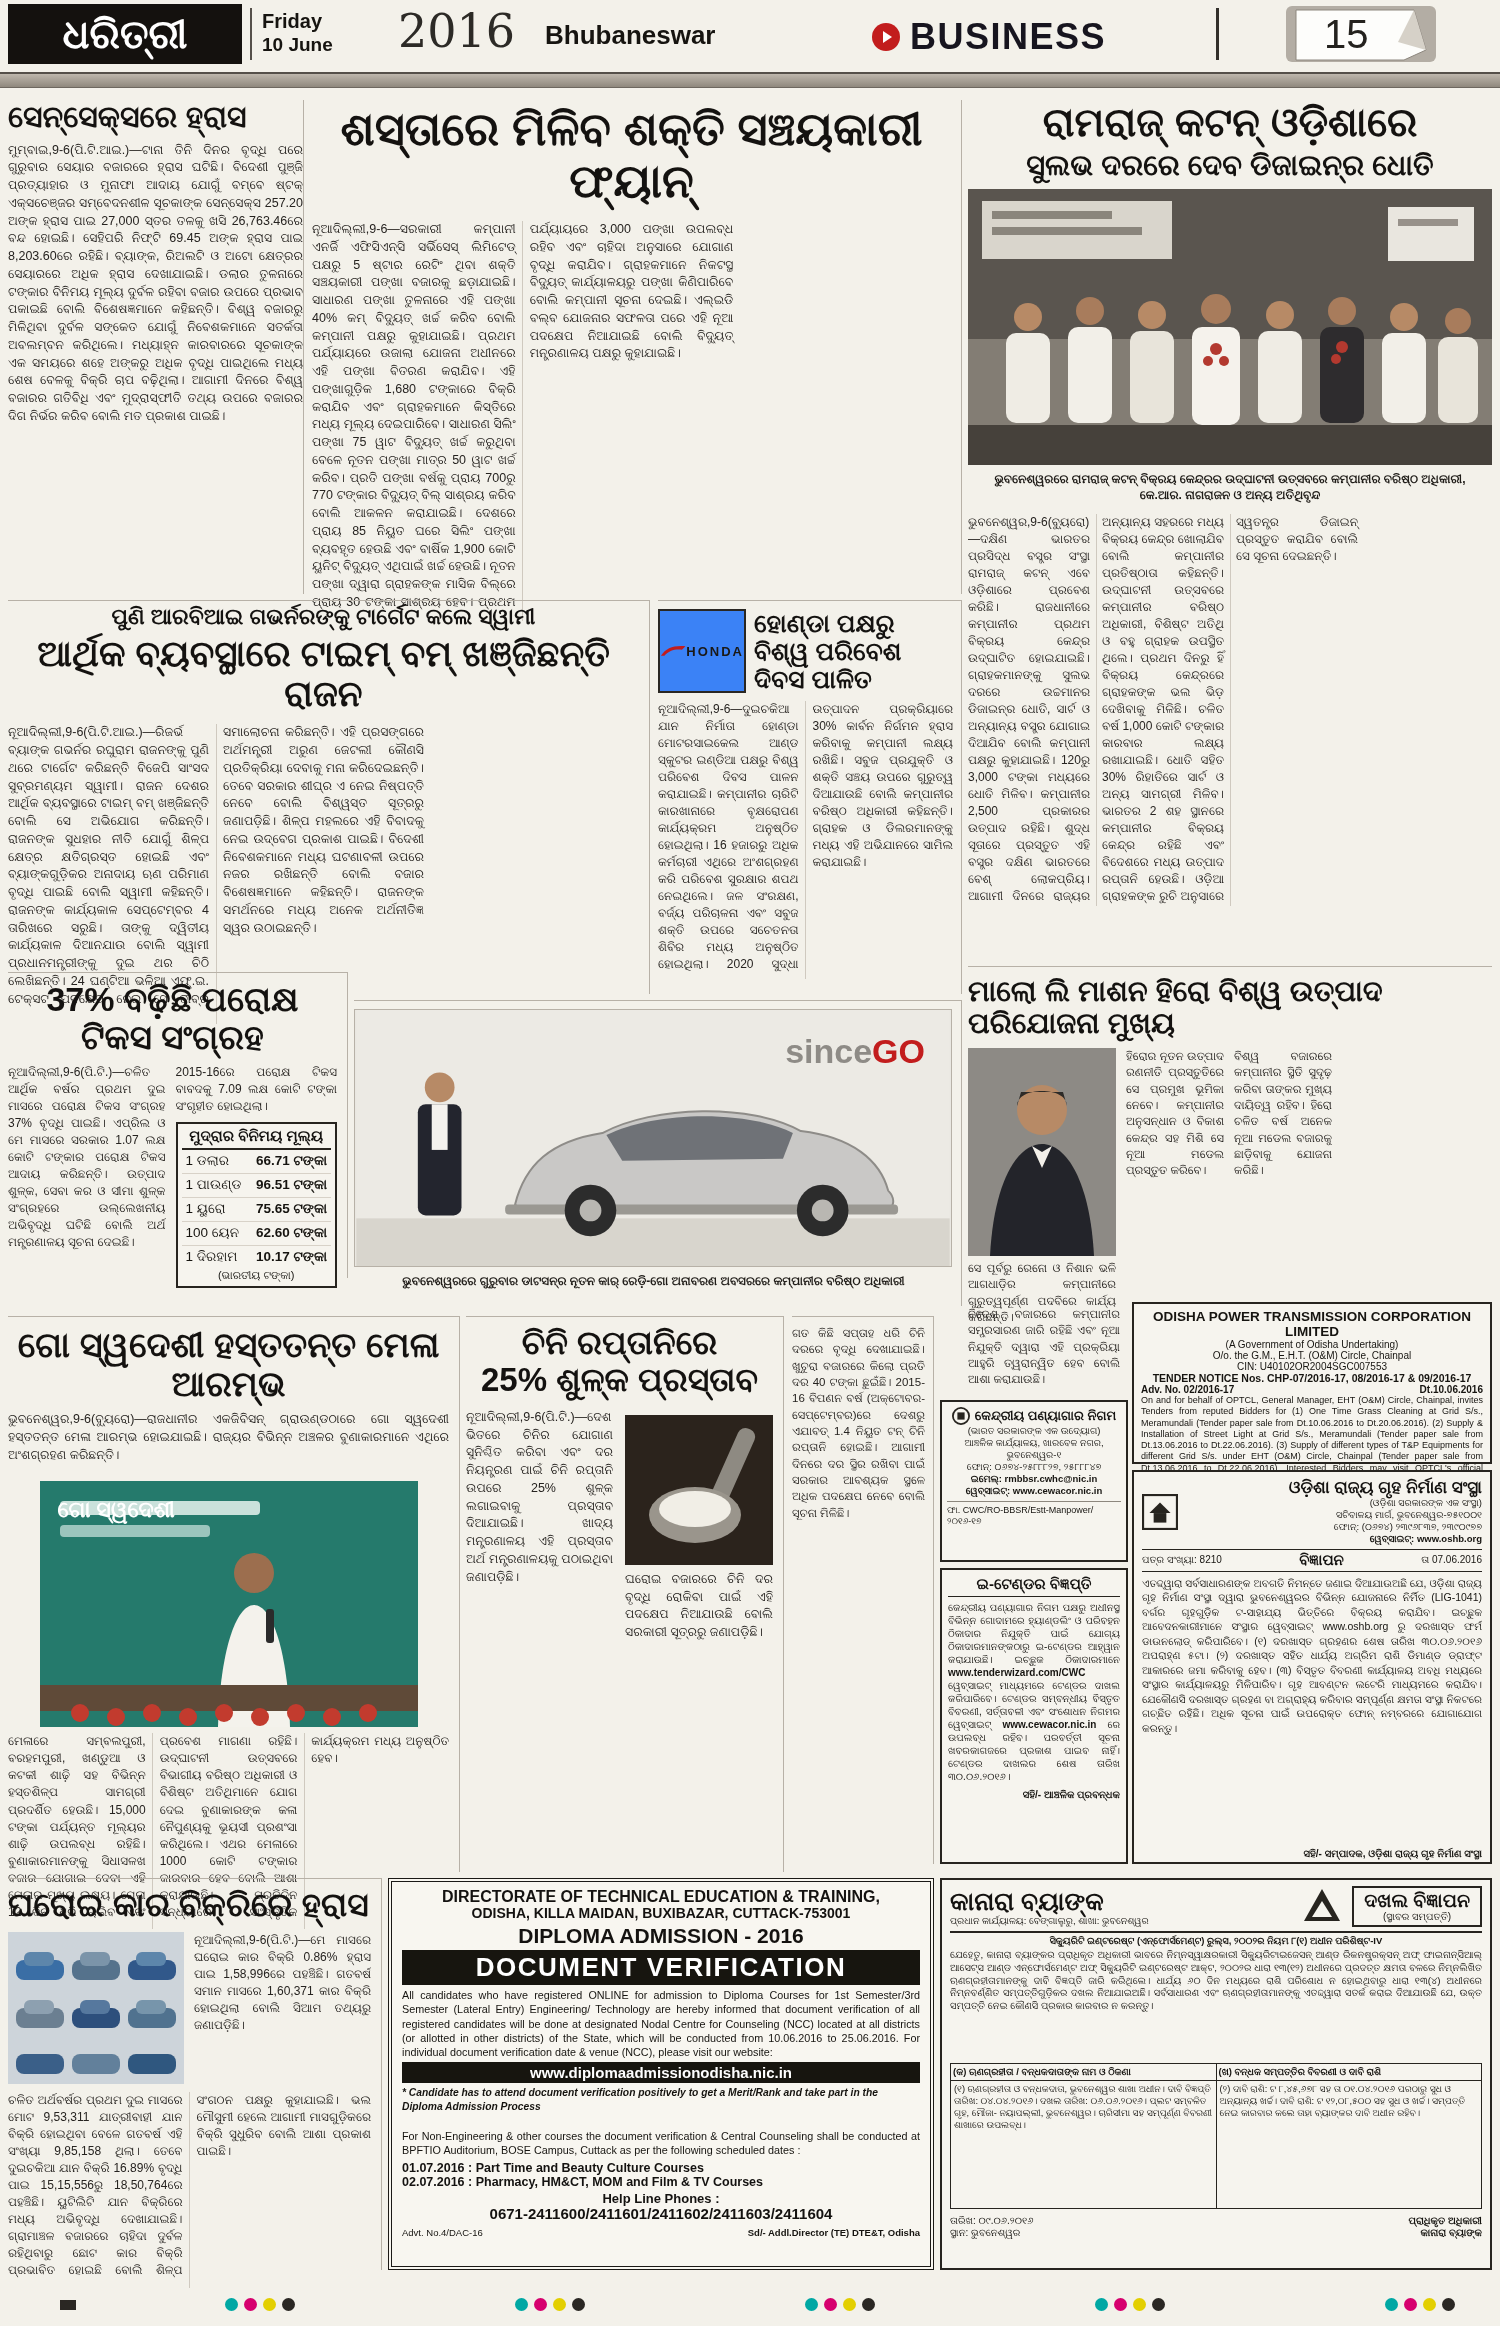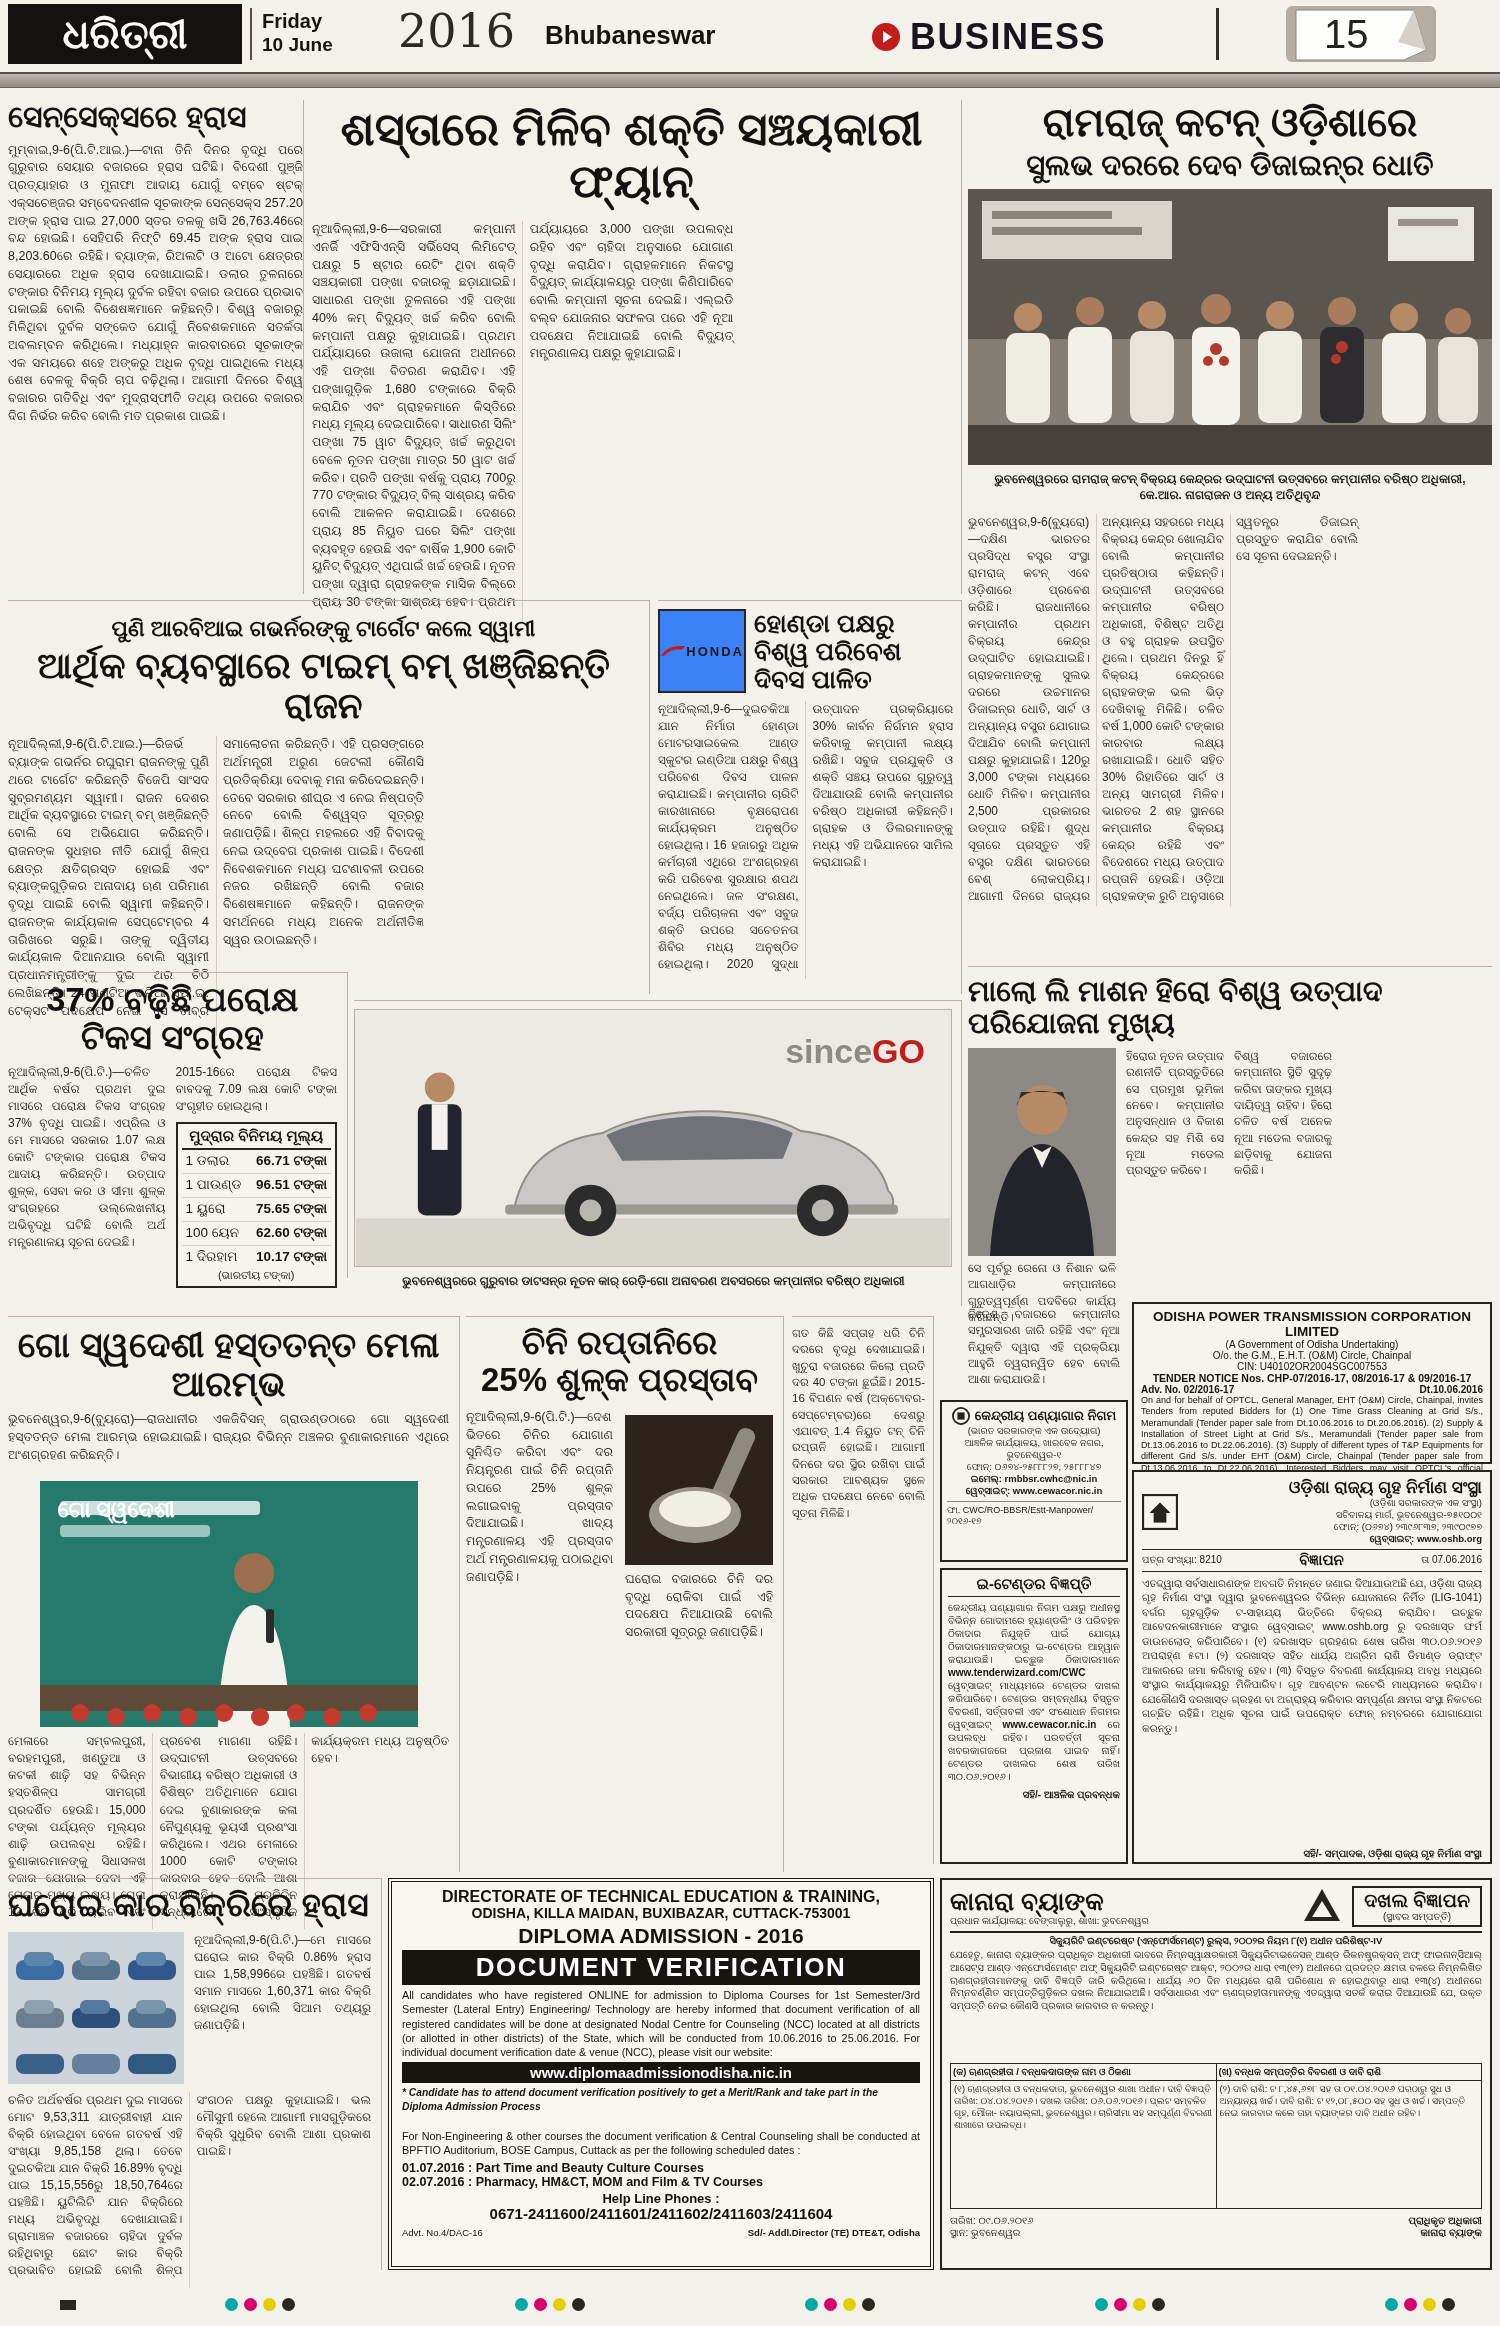--- a/index.html
+++ b/index.html
@@ -111,21 +111,21 @@
           <circle cx="374" cy="158" r="6"></circle>
             <circle cx="368" cy="170" r="5"></circle>
         </g>
         <rect y="236" width="524" height="40" fill="#46413b"></rect>
       </svg>
     </div>
     <div class="caption ctr" style="margin:6px 4px 10px">ଭୁବନେଶ୍ୱରରେ ରାମରାଜ୍ କଟନ୍ ବିକ୍ରୟ କେନ୍ଦ୍ରର ଉଦ୍‌ଘାଟନୀ ଉତ୍ସବରେ କମ୍ପାନୀର ବରିଷ୍ଠ ଅଧିକାରୀ, କେ.ଆର. ନାଗରାଜନ ଓ ଅନ୍ୟ ଅତିଥିବୃନ୍ଦ</div>
     <div class="body-txt cols4" style="height:392px;font-size:12px">ଭୁବନେଶ୍ୱର,9-6(ବ୍ୟୁରୋ)—ଦକ୍ଷିଣ ଭାରତର ପ୍ରସିଦ୍ଧ ବସ୍ତ୍ର ସଂସ୍ଥା ରାମରାଜ୍ କଟନ୍ ଏବେ ଓଡ଼ିଶାରେ ପ୍ରବେଶ କରିଛି। ରାଜଧାନୀରେ କମ୍ପାନୀର ପ୍ରଥମ ବିକ୍ରୟ କେନ୍ଦ୍ର ଉଦ୍‌ଘାଟିତ ହୋଇଯାଇଛି। ଗ୍ରାହକମାନଙ୍କୁ ସୁଲଭ ଦରରେ ଉଚ୍ଚମାନର ଡିଜାଇନ୍ର ଧୋତି, ସାର୍ଟ ଓ ଅନ୍ୟାନ୍ୟ ବସ୍ତ୍ର ଯୋଗାଇ ଦିଆଯିବ ବୋଲି କମ୍ପାନୀ ପକ୍ଷରୁ କୁହାଯାଇଛି। 120ରୁ 3,000 ଟଙ୍କା ମଧ୍ୟରେ ଧୋତି ମିଳିବ। କମ୍ପାନୀର 2,500 ପ୍ରକାରର ଉତ୍ପାଦ ରହିଛି। ଶୁଦ୍ଧ ସୂତାରେ ପ୍ରସ୍ତୁତ ଏହି ବସ୍ତ୍ର ଦକ୍ଷିଣ ଭାରତରେ ବେଶ୍ ଲୋକପ୍ରିୟ। ଆଗାମୀ ଦିନରେ ରାଜ୍ୟର ଅନ୍ୟାନ୍ୟ ସହରରେ ମଧ୍ୟ ବିକ୍ରୟ କେନ୍ଦ୍ର ଖୋଲାଯିବ ବୋଲି କମ୍ପାନୀର ପ୍ରତିଷ୍ଠାତା କହିଛନ୍ତି। ଉଦ୍‌ଘାଟନୀ ଉତ୍ସବରେ କମ୍ପାନୀର ବରିଷ୍ଠ ଅଧିକାରୀ, ବିଶିଷ୍ଟ ଅତିଥି ଓ ବହୁ ଗ୍ରାହକ ଉପସ୍ଥିତ ଥିଲେ। ପ୍ରଥମ ଦିନରୁ ହିଁ ବିକ୍ରୟ କେନ୍ଦ୍ରରେ ଗ୍ରାହକଙ୍କ ଭଲ ଭିଡ଼ ଦେଖିବାକୁ ମିଳିଛି। ଚଳିତ ବର୍ଷ 1,000 କୋଟି ଟଙ୍କାର କାରବାର ଲକ୍ଷ୍ୟ ରଖାଯାଇଛି। ଧୋତି ସହିତ 30% ରିହାତିରେ ସାର୍ଟ ଓ ଅନ୍ୟ ସାମଗ୍ରୀ ମିଳିବ। ଭାରତର 2 ଶହ ସ୍ଥାନରେ କମ୍ପାନୀର ବିକ୍ରୟ କେନ୍ଦ୍ର ରହିଛି ଏବଂ ବିଦେଶରେ ମଧ୍ୟ ଉତ୍ପାଦ ରପ୍ତାନି ହେଉଛି। ଓଡ଼ିଆ ଗ୍ରାହକଙ୍କ ରୁଚି ଅନୁସାରେ ସ୍ୱତନ୍ତ୍ର ଡିଜାଇନ୍ ପ୍ରସ୍ତୁତ କରାଯିବ ବୋଲି ସେ ସୂଚନା ଦେଇଛନ୍ତି।</div>
   </div>
 
-  <div class="abs rule-r" style="left:8px;top:600px;width:642px;height:394px;padding-right:10px;border-top:1px solid #b7b1a7;padding-top:16px">
+  <div class="abs rule-r" style="left:8px;top:600px;width:642px;height:394px;padding-right:10px;border-top:1px solid #b7b1a7;padding-top:4px">
     <div class="hl ctr" style="font-size:22px;font-weight:600">ପୁଣି ଆରବିଆଇ ଗଭର୍ନରଙ୍କୁ ଟାର୍ଗେଟ କଲେ ସ୍ୱାମୀ</div>
     <div class="hl ctr" style="font-size:36px;margin:4px 0 10px">ଆର୍ଥିକ ବ୍ୟବସ୍ଥାରେ ଟାଇମ୍ ବମ୍ ଖଞ୍ଜିଛନ୍ତି ରାଜନ</div>
     <div class="body-txt cols3" style="height:300px">ନୂଆଦିଲ୍ଲୀ,9-6(ପି.ଟି.ଆଇ.)—ରିଜର୍ଭ ବ୍ୟାଙ୍କ ଗଭର୍ନର ରଘୁରାମ ରାଜନଙ୍କୁ ପୁଣି ଥରେ ଟାର୍ଗେଟ କରିଛନ୍ତି ବିଜେପି ସାଂସଦ ସୁବ୍ରମଣ୍ୟମ ସ୍ୱାମୀ। ରାଜନ ଦେଶର ଆର୍ଥିକ ବ୍ୟବସ୍ଥାରେ ଟାଇମ୍ ବମ୍ ଖଞ୍ଜିଛନ୍ତି ବୋଲି ସେ ଅଭିଯୋଗ କରିଛନ୍ତି। ରାଜନଙ୍କ ସୁଧହାର ନୀତି ଯୋଗୁଁ ଶିଳ୍ପ କ୍ଷେତ୍ର କ୍ଷତିଗ୍ରସ୍ତ ହୋଇଛି ଏବଂ ବ୍ୟାଙ୍କଗୁଡ଼ିକର ଅନାଦାୟ ଋଣ ପରିମାଣ ବୃଦ୍ଧି ପାଇଛି ବୋଲି ସ୍ୱାମୀ କହିଛନ୍ତି। ରାଜନଙ୍କ କାର୍ଯ୍ୟକାଳ ସେପ୍ଟେମ୍ବର 4 ତାରିଖରେ ସରୁଛି। ତାଙ୍କୁ ଦ୍ୱିତୀୟ କାର୍ଯ୍ୟକାଳ ଦିଆନଯାଉ ବୋଲି ସ୍ୱାମୀ ପ୍ରଧାନମନ୍ତ୍ରୀଙ୍କୁ ଦୁଇ ଥର ଚିଠି ଲେଖିଛନ୍ତି। 24 ଘଣ୍ଟିଆ ଭଳିଆ ଏଫ୍.ଇ. ଟେକ୍ସଟ ପଦକ୍ଷେପ ନେଇ ସେ ତୀବ୍ର ସମାଲୋଚନା କରିଛନ୍ତି। ଏହି ପ୍ରସଙ୍ଗରେ ଅର୍ଥମନ୍ତ୍ରୀ ଅରୁଣ ଜେଟଲୀ କୌଣସି ପ୍ରତିକ୍ରିୟା ଦେବାକୁ ମନା କରିଦେଇଛନ୍ତି। ତେବେ ସରକାର ଶୀଘ୍ର ଏ ନେଇ ନିଷ୍ପତ୍ତି ନେବେ ବୋଲି ବିଶ୍ୱସ୍ତ ସୂତ୍ରରୁ ଜଣାପଡ଼ିଛି। ଶିଳ୍ପ ମହଲରେ ଏହି ବିବାଦକୁ ନେଇ ଉଦ୍‌ବେଗ ପ୍ରକାଶ ପାଇଛି। ବିଦେଶୀ ନିବେଶକମାନେ ମଧ୍ୟ ଘଟଣାବଳୀ ଉପରେ ନଜର ରଖିଛନ୍ତି ବୋଲି ବଜାର ବିଶେଷଜ୍ଞମାନେ କହିଛନ୍ତି। ରାଜନଙ୍କ ସମର୍ଥନରେ ମଧ୍ୟ ଅନେକ ଅର୍ଥନୀତିଜ୍ଞ ସ୍ୱର ଉଠାଇଛନ୍ତି।</div>
   </div>
 
   <div class="abs rule-r" style="left:658px;top:600px;width:304px;height:394px;padding-right:8px;border-top:1px solid #b7b1a7;padding-top:8px">
     <div style="display:flex;gap:8px;align-items:center;margin-bottom:8px">
       <div style="width:88px;height:84px;border:2px solid #2a2username;border:2px solid #2a2723;display:flex;flex-direction:row;align-items:center;justify-content:center;background:#3b82f6;flex:0 0 auto">
         <svg viewBox="0 0 60 30" style="width:64px;height:32px">
           <path d="M2,26 C14,8 30,2 58,4 L50,12 C34,10 20,14 10,26 Z" fill="#c21d1d"></path>

